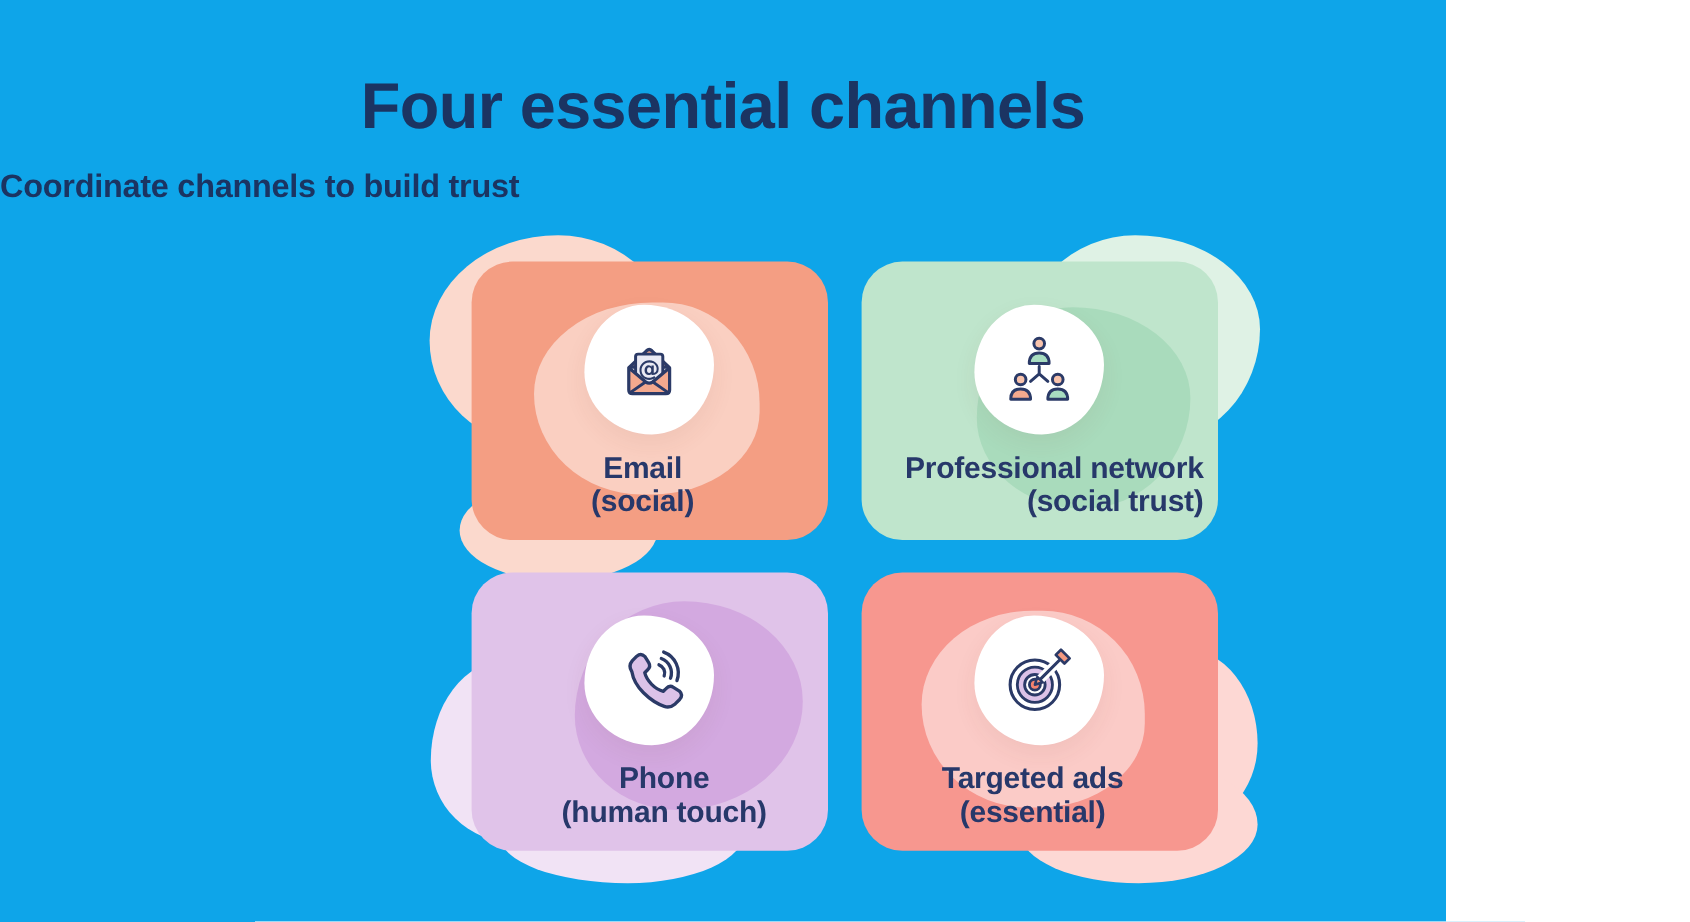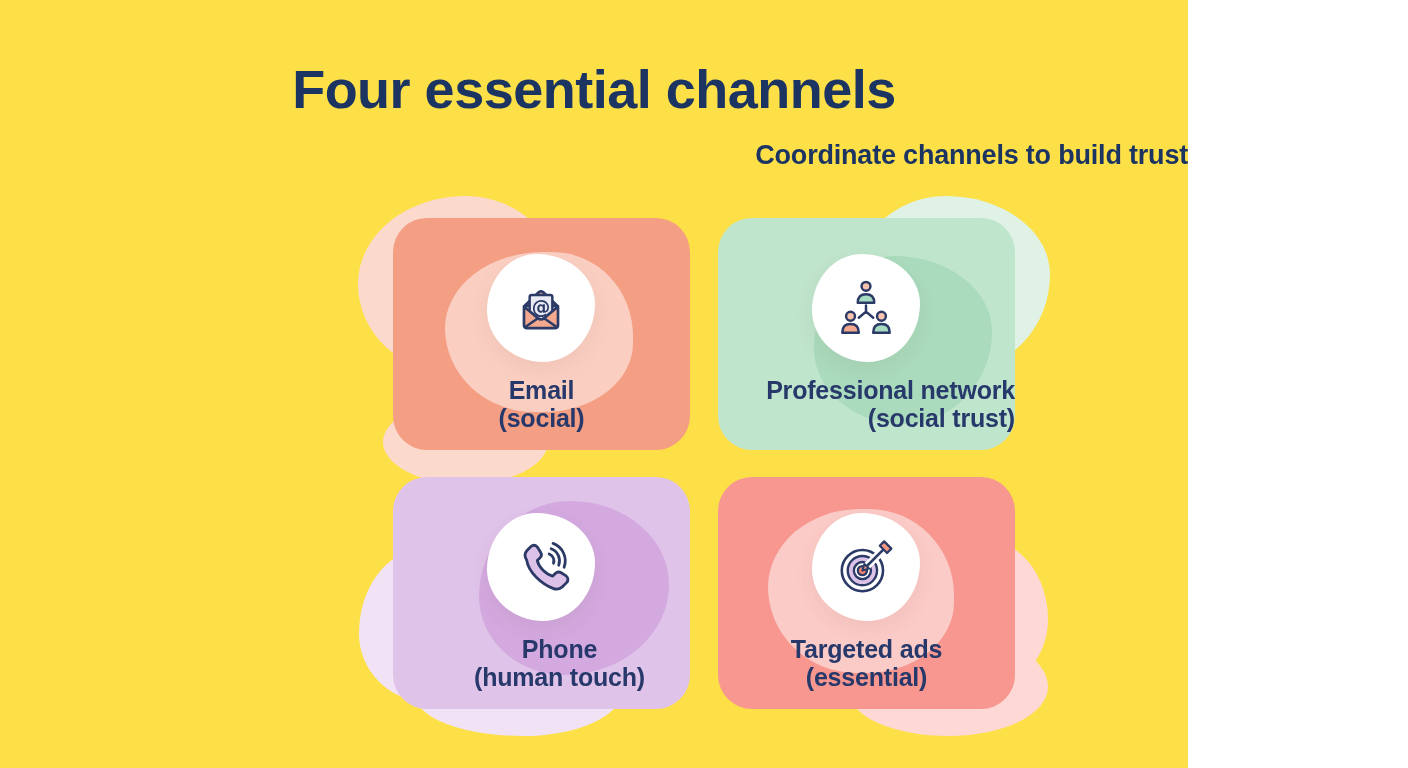--- a/index.html
+++ b/index.html
@@ -1,30 +1,31 @@
 <!DOCTYPE html>
 <html><head>
 <meta charset="utf-8">
 <style>
   html,body{margin:0;padding:0;background:#ffffff;}
   .page{
     position:relative;
     width:1188px;height:768px;
-    background:#fde047;
+    background:#0ea5e9;
     overflow:hidden;
     font-family:"Liberation Sans", sans-serif;
+    padding-left:17px;
   }
   .title{
     position:absolute;left:0;right:0;top:58px;
     text-align:center;
     font-size:54px;font-weight:700;letter-spacing:-0.5px;
   }
   .subtitle{
     position:absolute;left:0;right:0;top:140px;
-    text-align:right;
+    text-align:left;
     font-size:27px;font-weight:700;letter-spacing:-0.2px;
   }
   .halo{position:absolute;z-index:1;}
   .halo.h1a{left:358px;top:196px;width:206px;height:176px;border-radius:52% 48% 55% 45% / 50% 55% 45% 50%;}
   .halo.h1b{left:383px;top:400px;width:165px;height:84px;border-radius:50%;}
   .halo.h2a{left:850px;top:196px;width:200px;height:174px;border-radius:48% 52% 45% 55% / 55% 45% 55% 45%;}
   .halo.h3a{left:359px;top:550px;width:126px;height:152px;border-radius:50% 50% 45% 55% / 55% 50% 50% 45%;}
   .halo.h3b{left:416px;top:636px;width:206px;height:100px;border-radius:50% 50% 48% 52% / 60% 55% 45% 40%;}
   .halo.h4a{left:916px;top:540px;width:132px;height:152px;border-radius:50% 50% 55% 45% / 45% 55% 50% 50%;}
   .halo.h4b{left:850px;top:634px;width:198px;height:102px;border-radius:52% 48% 50% 50% / 58% 52% 48% 42%;}
@@ -43,21 +44,21 @@
   .c3 .accent{left:86px;top:24px;width:190px;height:174px;border-radius:48% 52% 55% 45% / 55% 48% 52% 45%;}
   .c4 .accent{left:50px;top:32px;width:186px;height:164px;background:rgba(255,255,255,0.5);border-radius:52% 48% 50% 50% / 50% 55% 45% 55%;}
   .squircle{
     position:absolute;left:94px;top:36px;width:108px;height:108px;
     background:#ffffff;
     border-radius:46% 54% 48% 52% / 52% 46% 54% 48%;
     display:flex;align-items:center;justify-content:center;
     box-shadow:0 8px 20px rgba(110,60,40,0.07);
   }
   .labels{
-    position:absolute;left:0;right:0;top:158px;
+    position:absolute;left:0;right:12px;top:158px;
     text-align:center;
     font-size:25px;font-weight:700;line-height:28px;letter-spacing:-0.2px;
   }
   svg{display:block;}
 </style>
 </head>
 <body>
 
 <div class="page">
 

